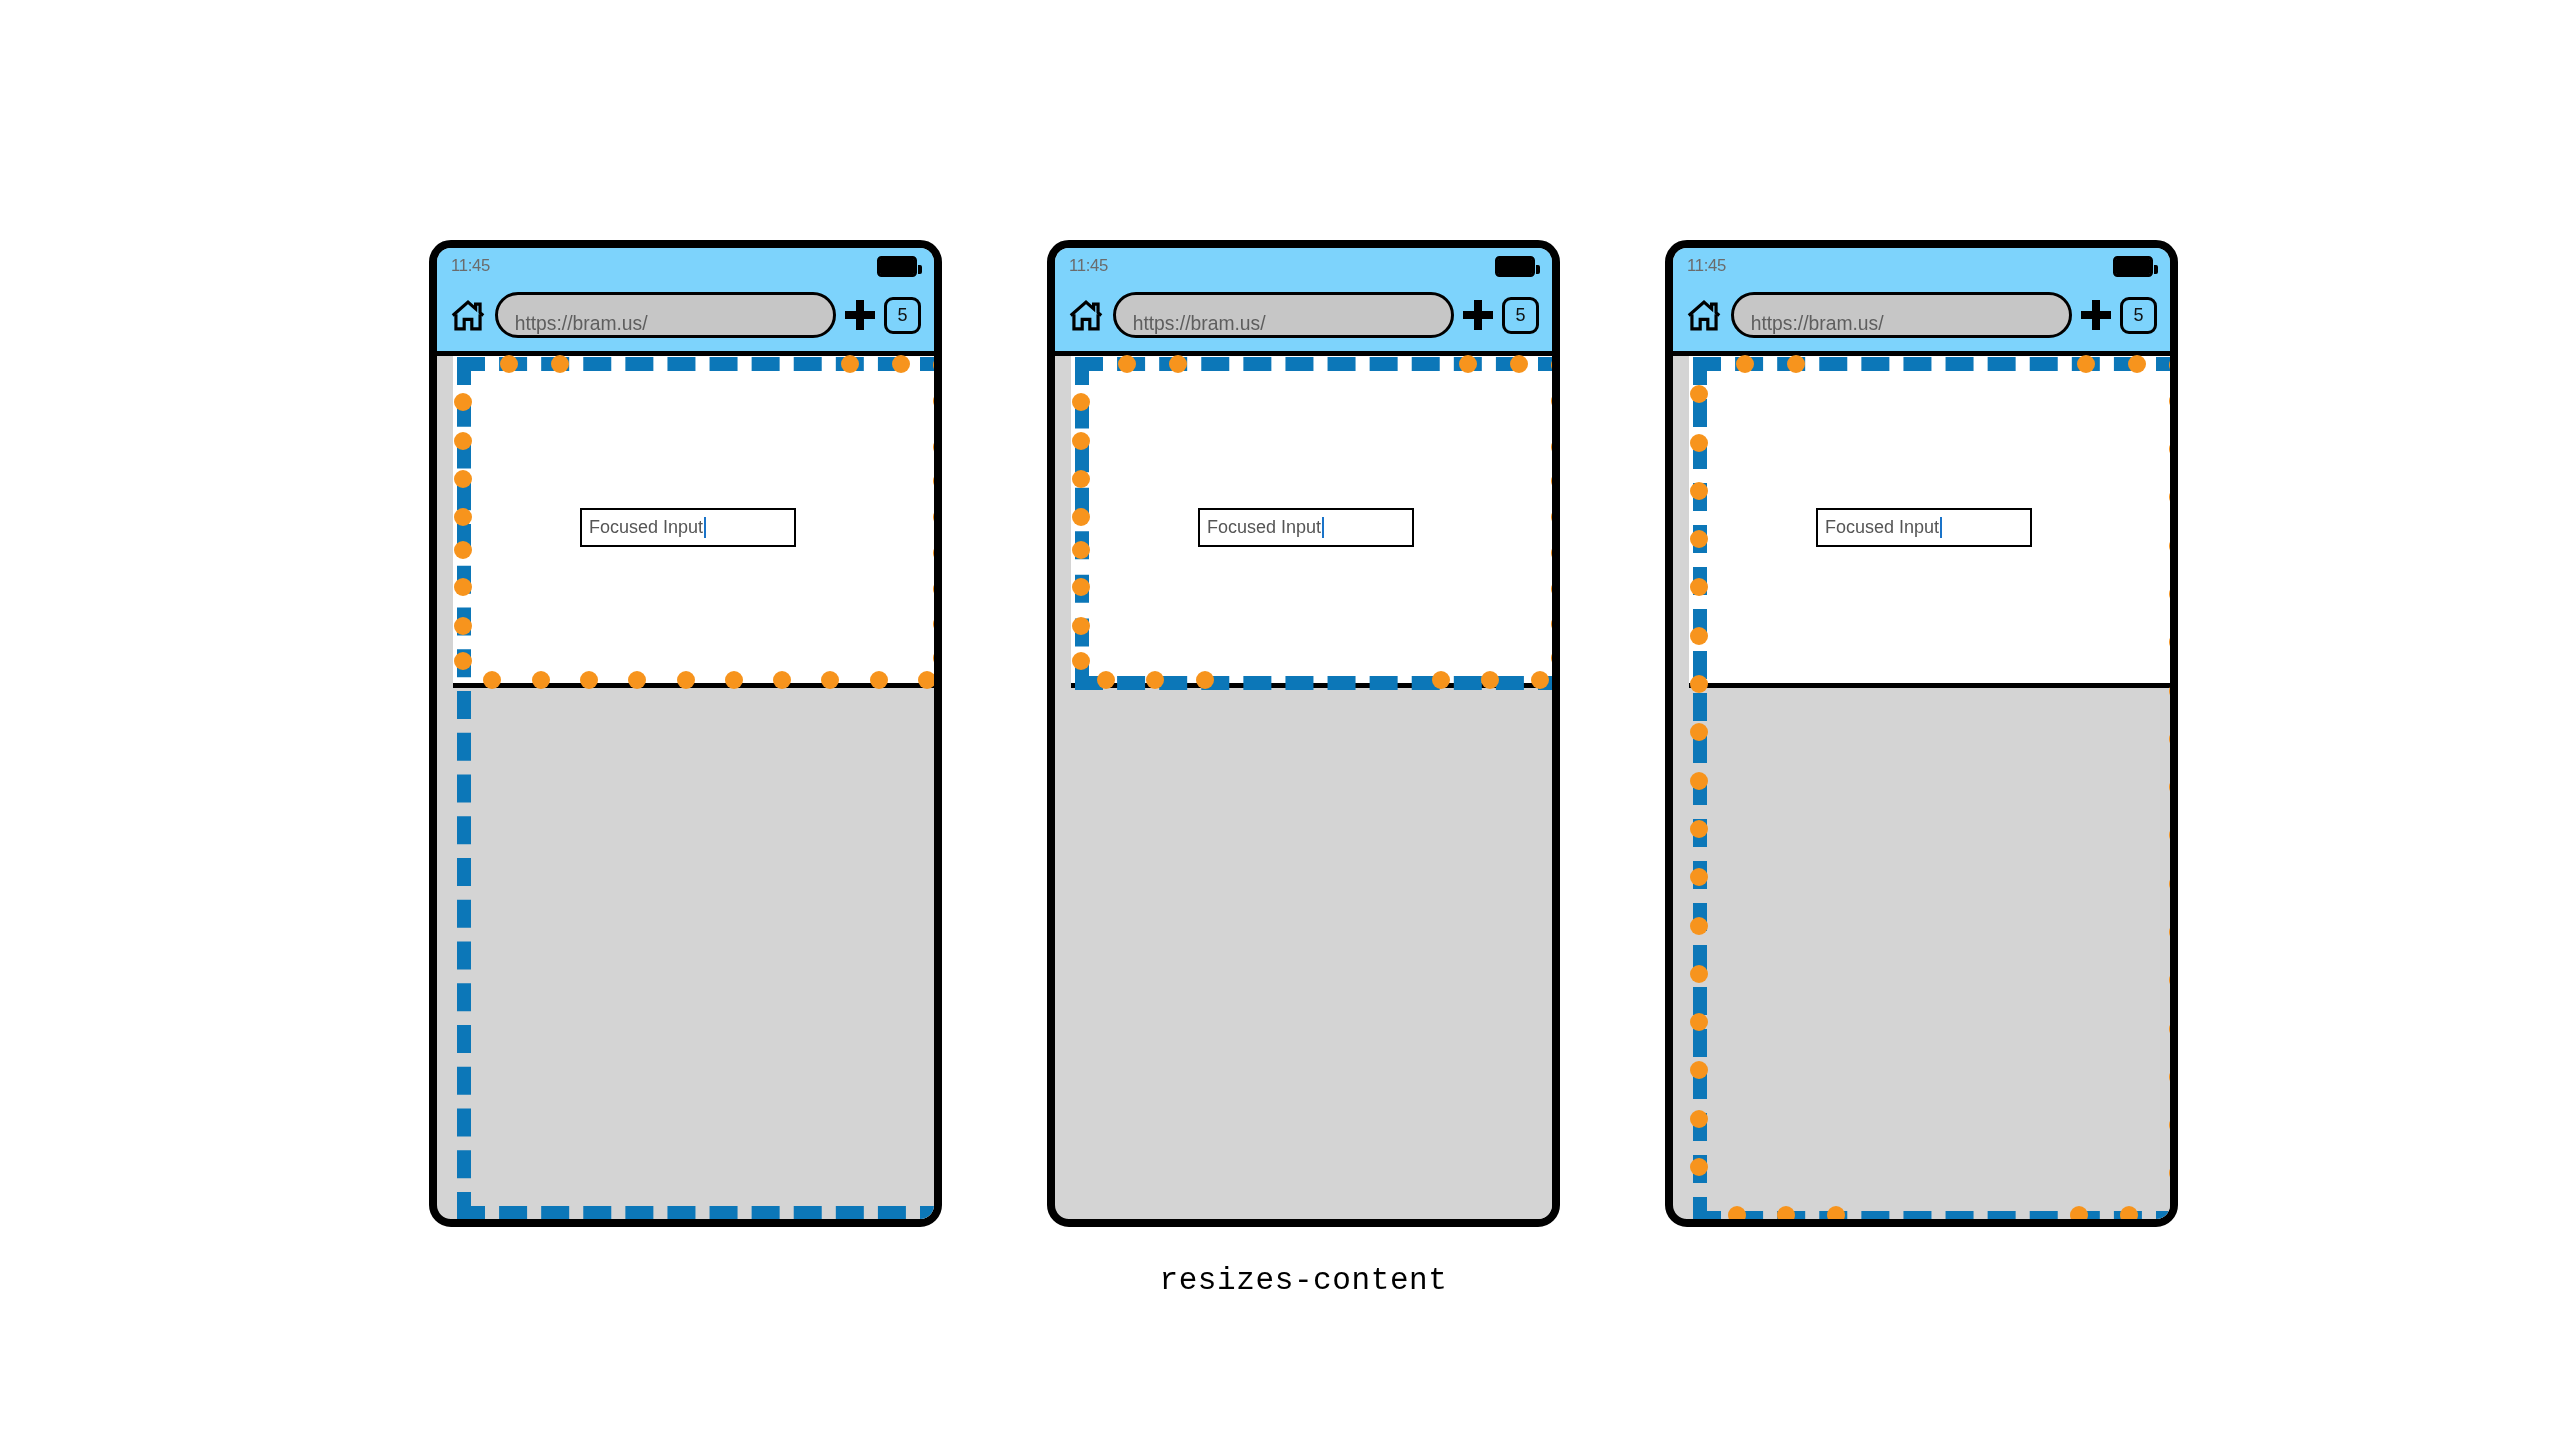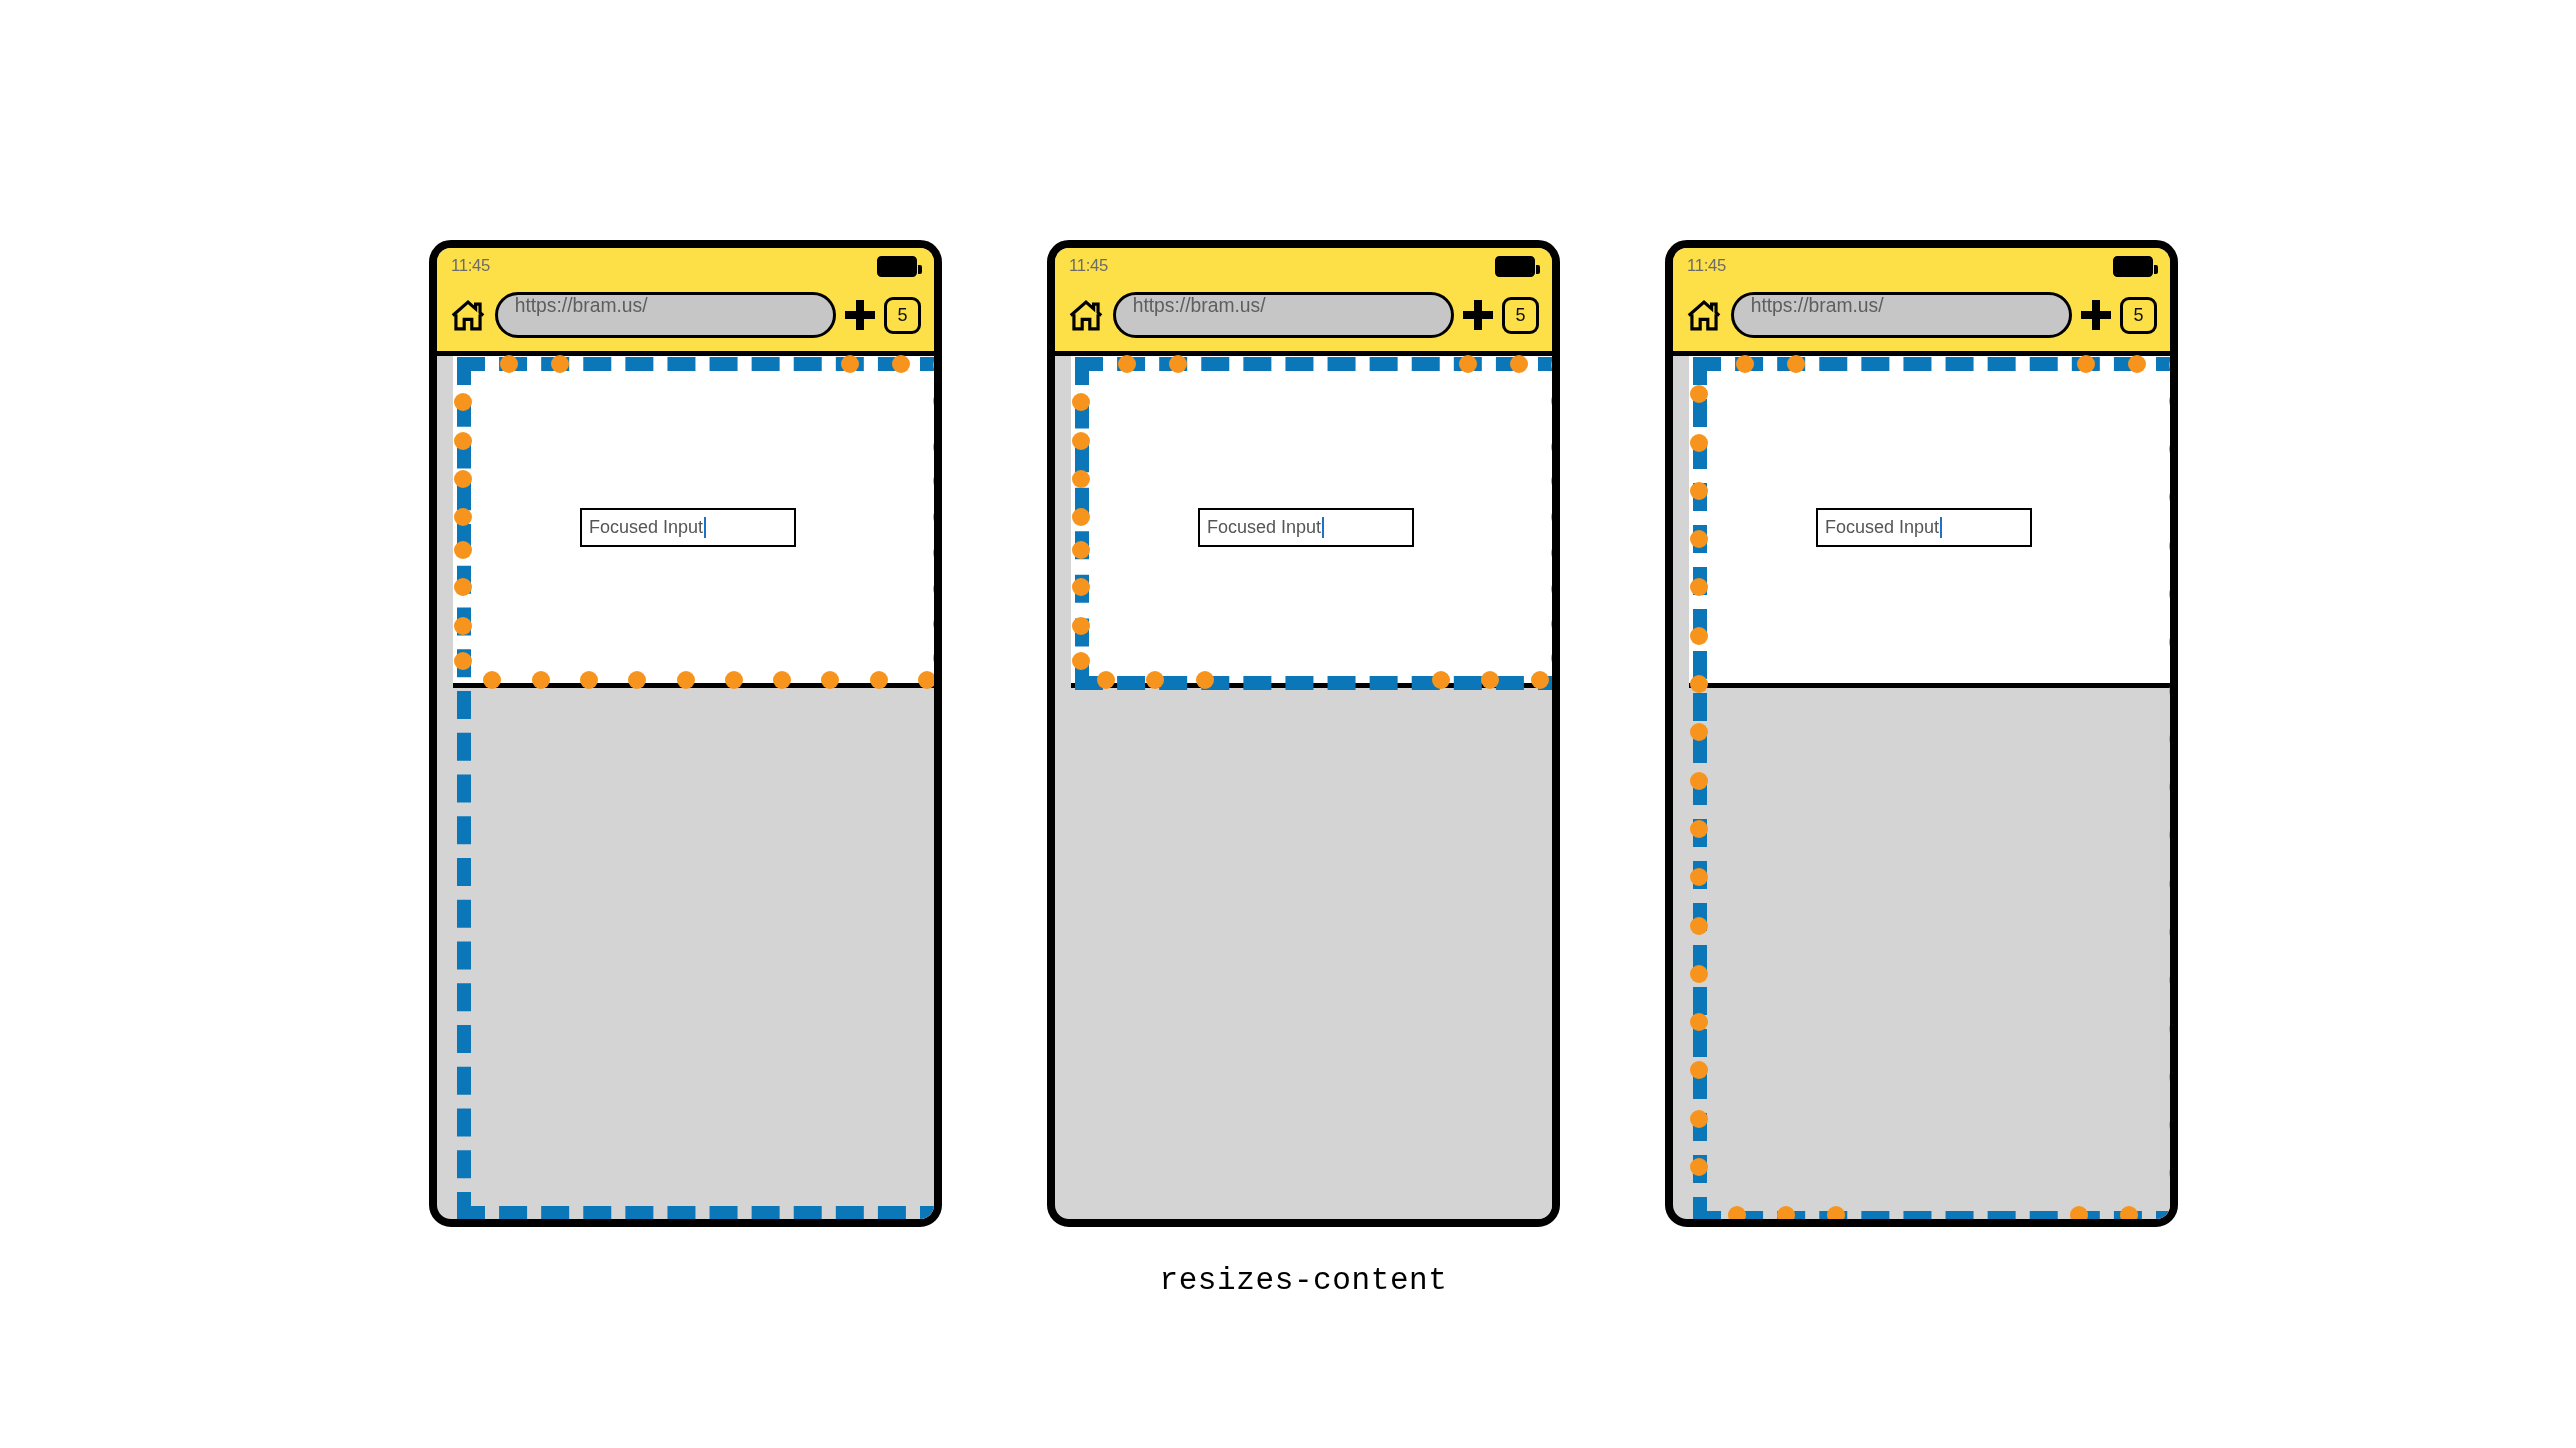--- a/index.html
+++ b/index.html
@@ -32,21 +32,21 @@
   }
   .phone-1 { left: 429px; }
   .phone-2 { left: 1047px; }
   .phone-3 { left: 1665px; }
 
   
   .chrome {
     position: absolute;
     top: 0; left: 0; right: 0;
     height: 108px;
-    background: #fde047;
+    background: #7dd3fc;
     border-bottom: 5.8px solid #000;
   }
   .status-row {
     position: absolute;
     top: 5.2px; left: 0; right: 0;
     height: 24.5px;
   }
   .clock {
     position: absolute;
     left: 14px; top: 2.6px;
@@ -89,21 +89,21 @@
     gap: 9px;
   }
   .home-icon { width: 36px; height: 33px; flex: 0 0 auto; }
   .url-bar {
     flex: 1 1 auto;
     height: 46px;
     background: #c6c6c6;
     border: 3.2px solid #000;
     border-radius: 23px;
     display: flex;
-    align-items: flex-start;
+    align-items: flex-end;
     padding: 0 16.7px;
     overflow: hidden;
   }
   .url-text {
     font-size: 19.3px;
     color: #5e5e5e;
     white-space: nowrap;
     font-family: "Liberation Sans", sans-serif;
   }
   .plus-btn {

